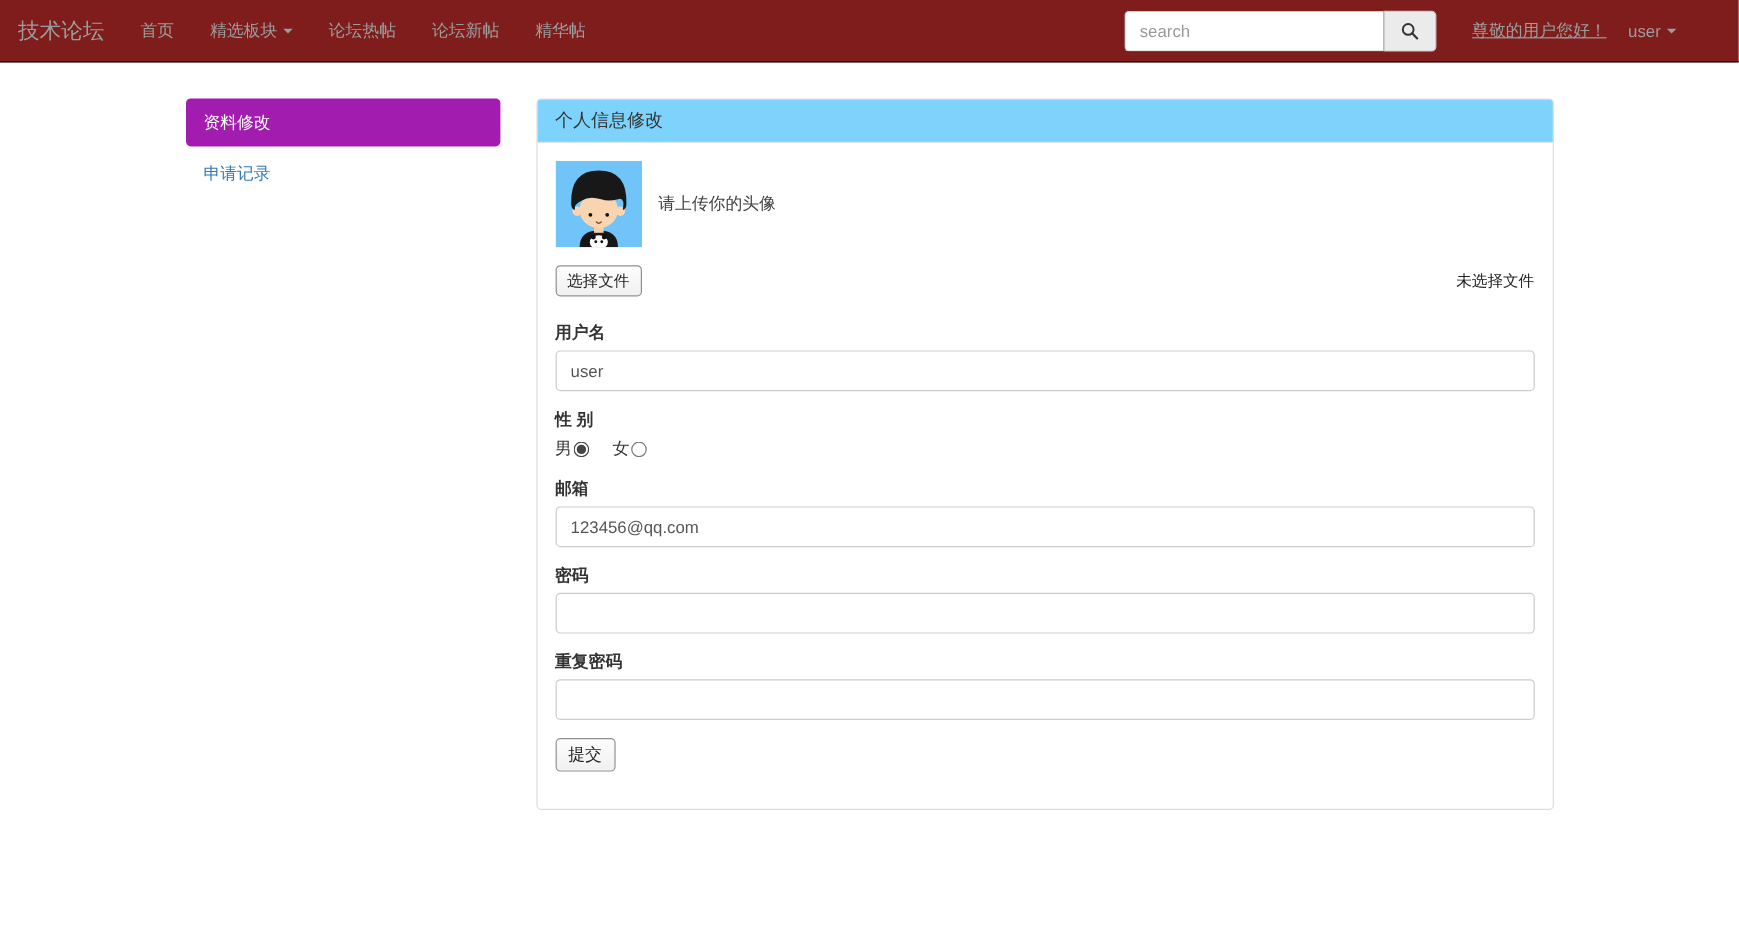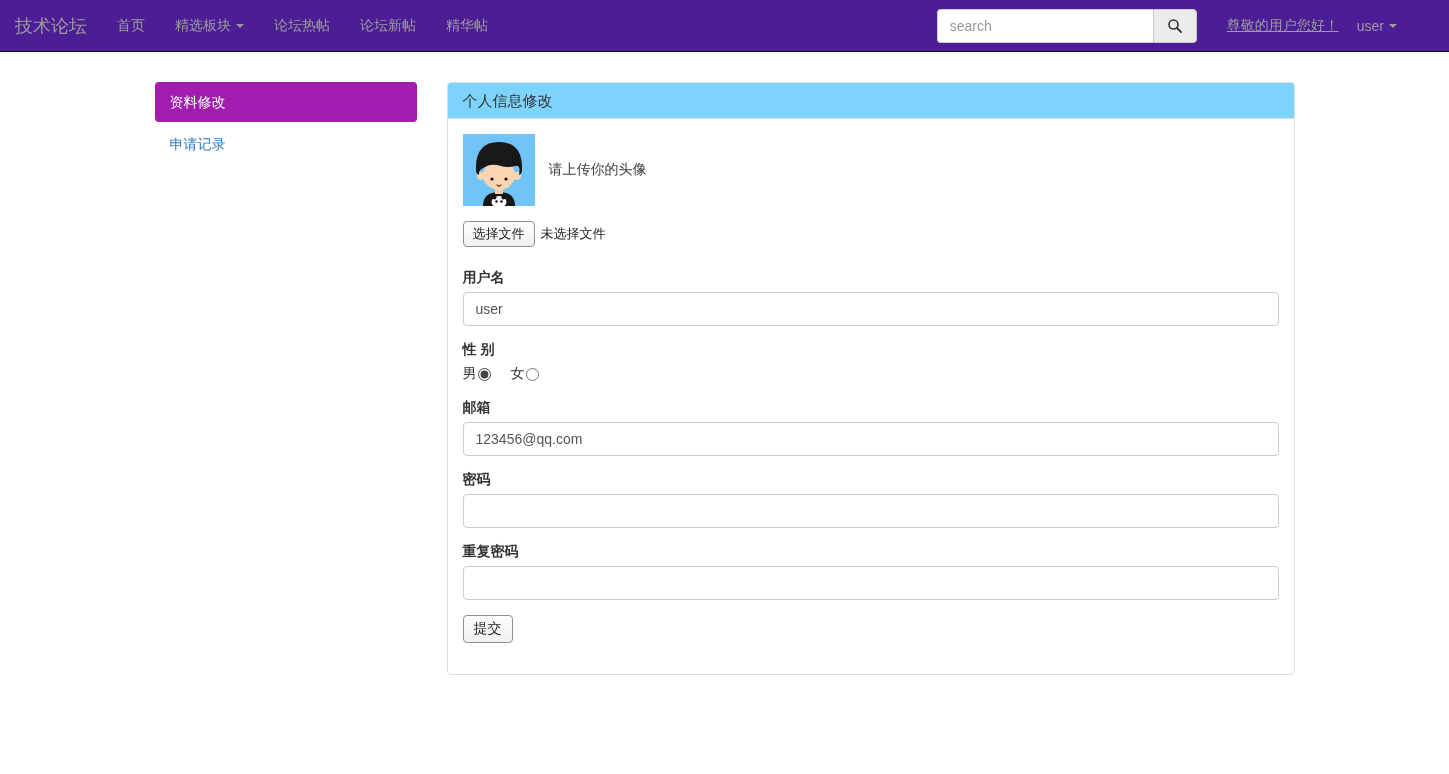--- a/index.html
+++ b/index.html
@@ -5,21 +5,21 @@
   * { margin:0; padding:0; box-sizing:border-box; }
   html,body { width:1449px; height:774px; }
   body {
     font-family:"Liberation Sans","DejaVu Sans",sans-serif;
     font-size:14px; color:#333; background:#fff; overflow:hidden;
   }
   a { text-decoration:none; cursor:pointer; }
 
   
   .navbar {
-    height:52px; background:#4c1d95; border-bottom:1px solid #080808;
+    height:52px; background:#7f1d1d; border-bottom:1px solid #080808;
     display:flex; align-items:center;
   }
   .navbar-brand {
     color:#9d9d9d; font-size:18px; padding:0 15px; white-space:nowrap;
   }
   .nav-list { list-style:none; display:flex; align-items:center; height:100%; }
   .nav-list li {
     color:#9d9d9d; padding:0 15px; height:100%;
     display:flex; align-items:center; cursor:pointer; white-space:nowrap;
   }
@@ -67,21 +67,21 @@
     background:#7dd3fc; border-bottom:1px solid #ddd;
     padding:10px 15px; border-radius:3px 3px 0 0;
     font-size:15px; color:#333; line-height:1;
   }
   .panel-body { padding:15px; }
 
   
   .avatar-row { display:flex; align-items:center; margin-bottom:15px; }
   .avatar-box { width:72px; height:72px; flex:none; }
   .avatar-caption { margin-left:14px; color:#404040; }
-  .file-row { display:flex; align-items:center; margin-bottom:22px; }
+  .file-row { display:flex; align-items:center; margin-bottom:22px;justify-content:space-between; }
   .native-btn {
     background:linear-gradient(#fdfdfd,#f0f0f0);
     border:1px solid #8f8f8f; border-radius:4px;
     font-size:13px; color:#222; padding:3px 9px; cursor:pointer;
     font-family:"Liberation Sans","DejaVu Sans",sans-serif;
   }
   .file-status { margin-left:6px; font-size:13px; color:#222; }
 
   
   .form-group { margin-bottom:15px; }

